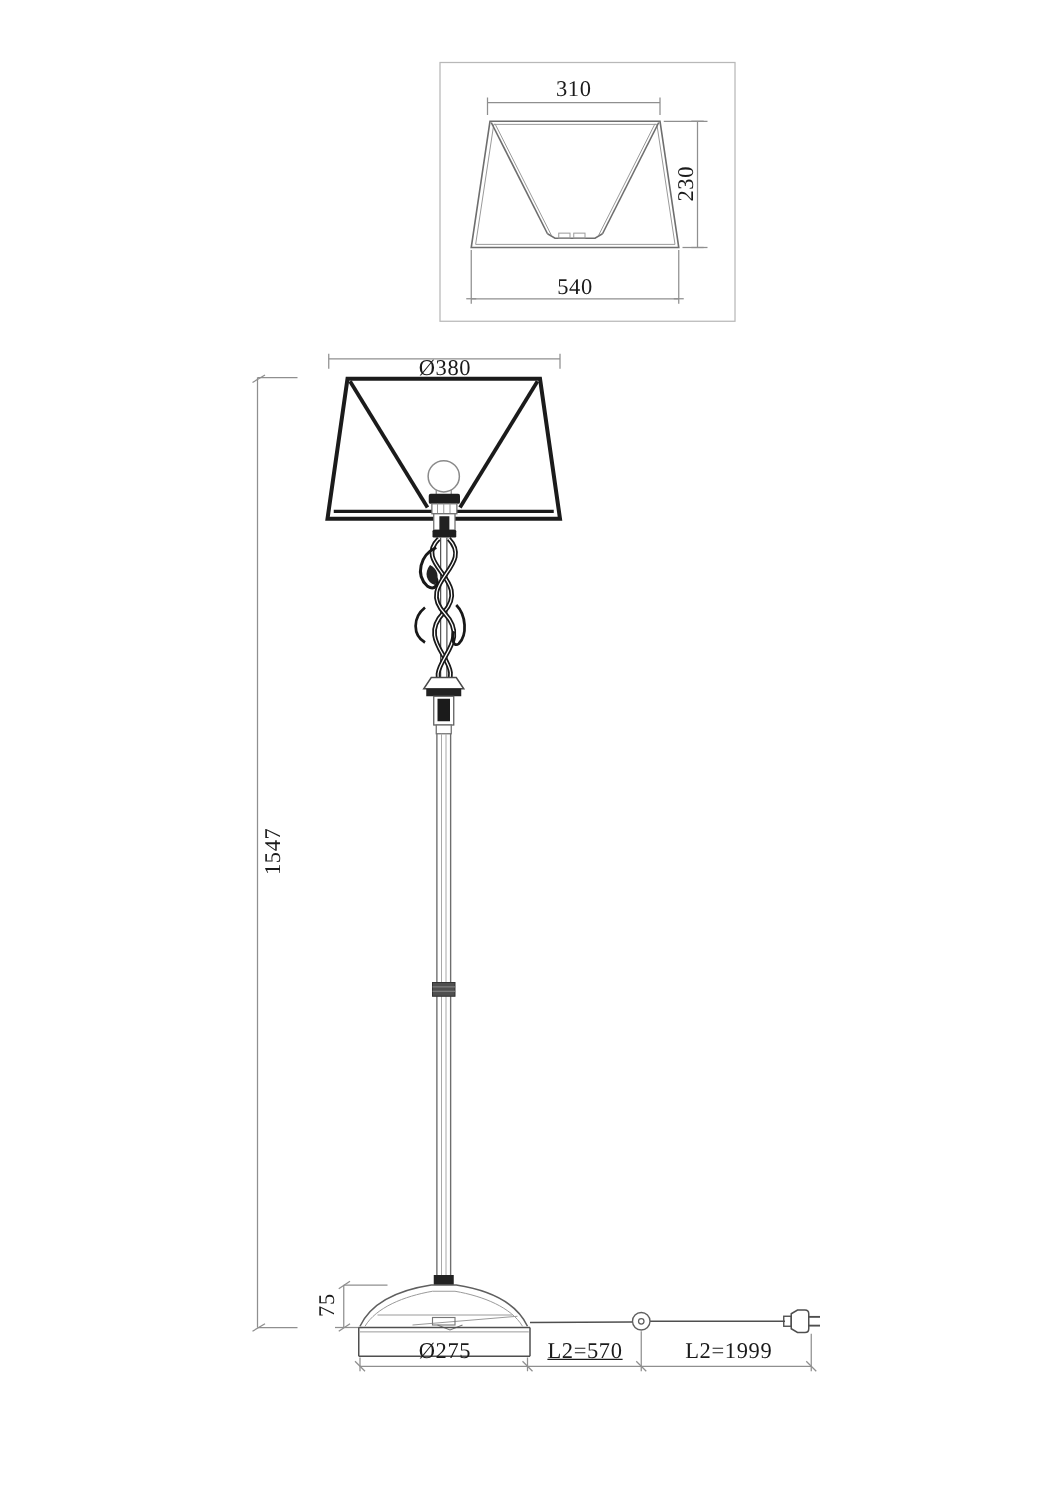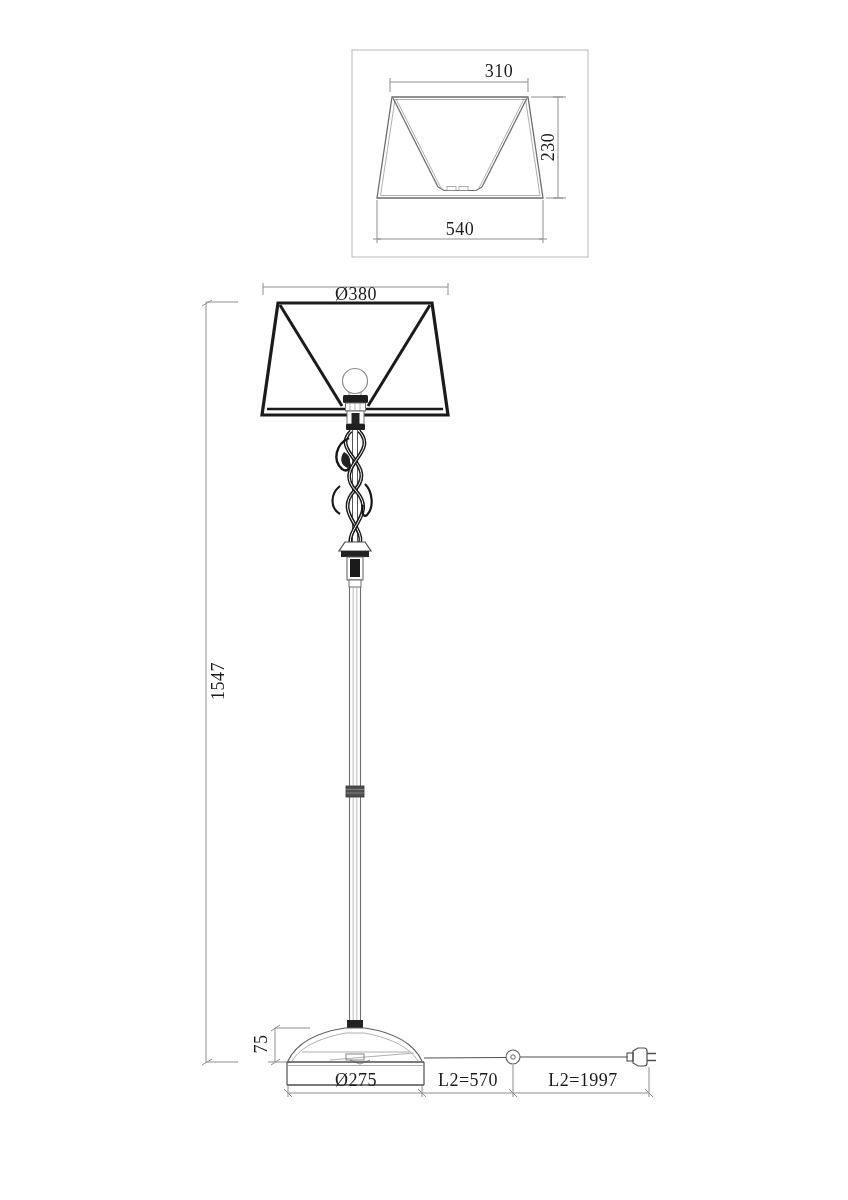--- a/index.html
+++ b/index.html
@@ -189,31 +189,31 @@
     </g>
 
     <g fill="none" stroke="#4f4f4f">
       <rect x="627" y="1053" width="6" height="8" stroke-width="1.1"></rect>
       <path d="M633,1051 L638,1048 L644,1048 Q647,1048 647,1051 L647,1063 Q647,1066 644,1066 L638,1066 L633,1063 Z" stroke-width="1.2"></path>
       <line x1="647" y1="1053.5" x2="656" y2="1053.5" stroke-width="1.5"></line>
       <line x1="647" y1="1060.5" x2="656" y2="1060.5" stroke-width="1.5"></line>
     </g>
   </svg>
 
-  <div class="dim-label" style="left:459px;top:71px;margin-left:40px;">310</div>
+  <div class="dim-label" style="left:459px;top:71px;">310</div>
 
   <div class="dim-label vert" style="left:548px;top:147px;">230</div>
 
   <div class="dim-label" style="left:460px;top:229px;">540</div>
 
   <div class="dim-label" style="left:356px;top:294px;">Ø380</div>
 
   <div class="dim-label vert" style="left:218px;top:681px;">1547</div>
 
   <div class="dim-label vert" style="left:261px;top:1044px;">75</div>
 
   <div class="dim-label" style="left:356px;top:1080px;text-align:center;">Ø275</div>
 
-  <div class="dim-label" style="left:468px;top:1080px;">L2=570</div>
-
-  <div class="dim-label" style="left:583px;top:1080px;">L2=1997</div>
+  <div class="dim-label" style="left:468px;top:1080px;text-decoration:underline;">L2=570</div>
+
+  <div class="dim-label" style="left:583px;top:1080px;">L2=1999</div>
 
 </div>
 
 </body></html>

